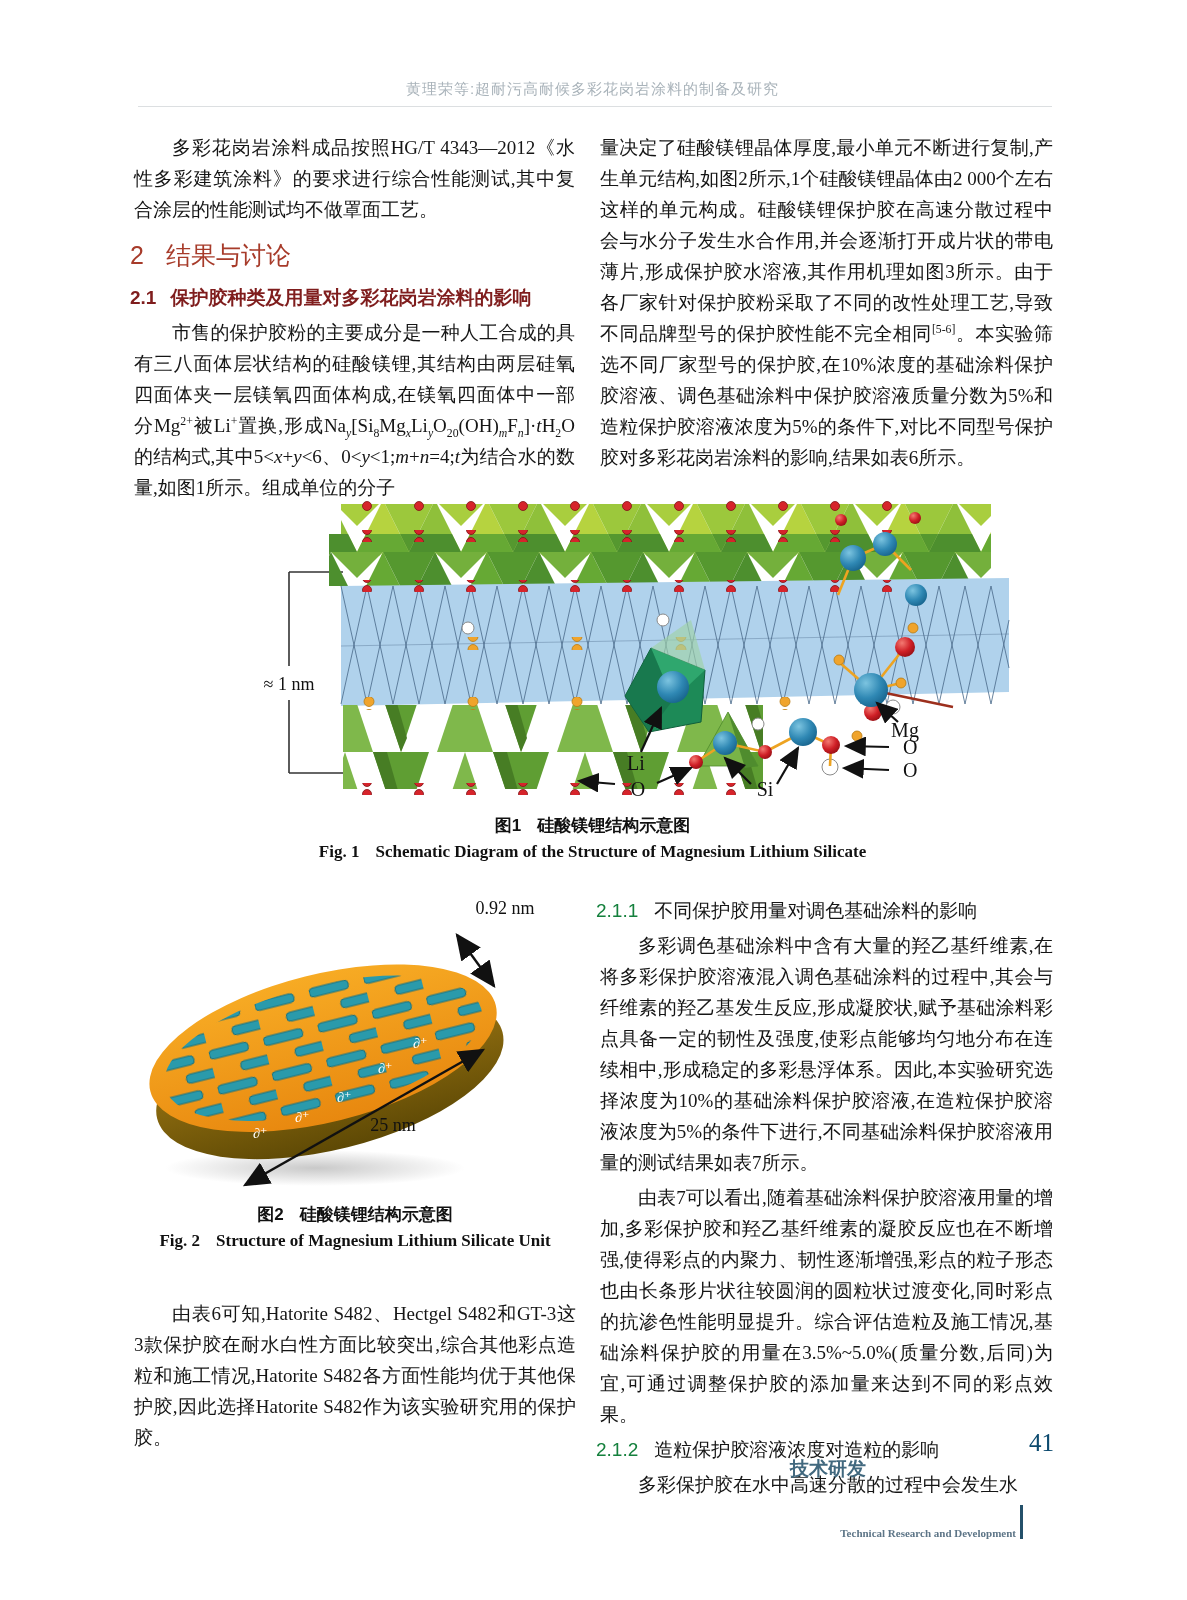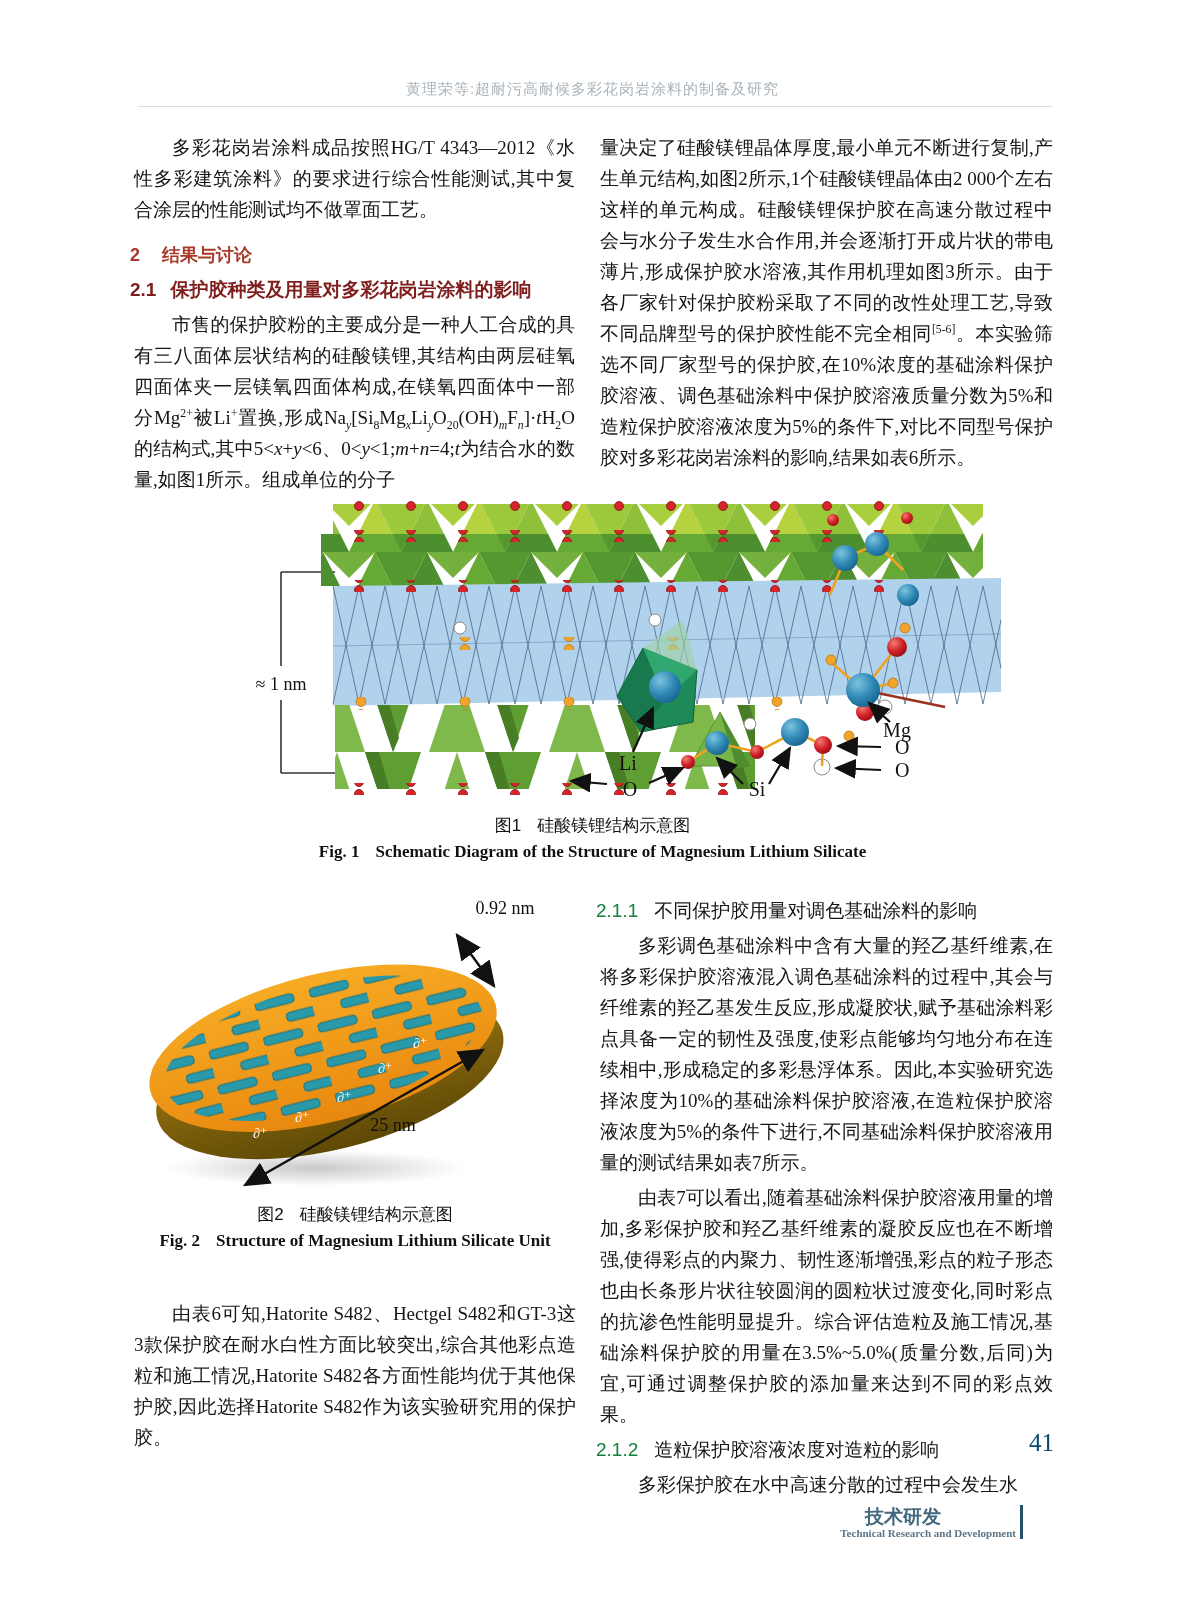--- a/index.html
+++ b/index.html
@@ -12,43 +12,43 @@
     font-size:15px;color:#a9b3ba;letter-spacing:1px;}
   .head-rule{top:106px;left:138px;width:914px;height:1px;background:#dcdfe1;}
   
   .colL1{top:128px;left:130px;width:449px;}
   .colR1{top:128px;left:596px;width:461px;}
   .colL3{top:1294px;left:130px;width:450px;}
   .colR2{top:895px;left:596px;width:461px;}
   p.body{font-size:19px;line-height:31px;text-align:justify;margin:4px;}
   p.ind{text-indent:2em;}
   sub,sup{font-size:0.62em;line-height:0;}
-  .h2row{margin:15px 0 6px 0;font-family:"Liberation Sans","DejaVu Sans",sans-serif;
-    font-weight:bold;font-size:18px;color:#a73b2a;line-height:30px;}
+  .h2row{margin:15px 0 14px 0;font-family:"Liberation Sans","DejaVu Sans",sans-serif;
+    font-weight:normal;font-size:25px;color:#a73b2a;line-height:30px;}
   .h2row .num{margin-right:22px;}
   .h3row{margin:0 0 5px 0;font-family:"Liberation Sans","DejaVu Sans",sans-serif;
     font-weight:bold;font-size:19px;color:#7f1d1d;line-height:28px;}
   .h3row .num{margin-right:14px;}
   .h4row{font-size:19px;line-height:31px;margin:0;}
   .h4num{font-family:"Liberation Sans","DejaVu Sans",sans-serif;color:#15803d;margin-right:16px;}
   
-  .cap-cn{font-family:"Liberation Sans","DejaVu Sans",sans-serif;font-weight:normal;
+  .cap-cn{font-family:"Liberation Sans","DejaVu Sans",sans-serif;font-weight:bold;
     font-size:17px;text-align:center;color:#111;}
   .cap-en{font-weight:bold;font-size:17px;text-align:center;color:#111;}
   .cap-cn .num,.cap-en .num{margin-right:16px;}
   .f1capcn{top:814px;left:130px;width:925px;}
   .f1capen{top:842px;left:130px;width:925px;}
   .f2capcn{top:1203px;left:130px;width:450px;}
   .f2capen{top:1231px;left:130px;width:450px;}
   
-  .fig1{top:500px;left:245px;width:785px;height:310px;}
+  .fig1{top:500px;left:253px;width:785px;height:310px;}
   .fig2{top:888px;left:135px;width:425px;height:305px;}
   svg text{font-family:"Liberation Serif","DejaVu Serif",serif;}
   
-  .foot-cn{top:1504px;left:790px;width:226px;text-align:center;
+  .foot-cn{top:1456px;left:790px;width:226px;text-align:left;
     font-family:"Liberation Sans","DejaVu Sans",sans-serif;font-weight:bold;
     font-size:19px;color:#41687e;}
   .foot-en{top:1527px;left:700px;width:316px;text-align:right;
     font-weight:bold;font-size:11px;color:#5d7587;}
   .foot-bar{top:1505px;left:1020px;width:3px;height:34px;background:#24506a;}
   .foot-num{top:1429px;left:1029px;font-size:25px;color:#0c4a6e;}
 </style>
 </head>
 <body>
 

